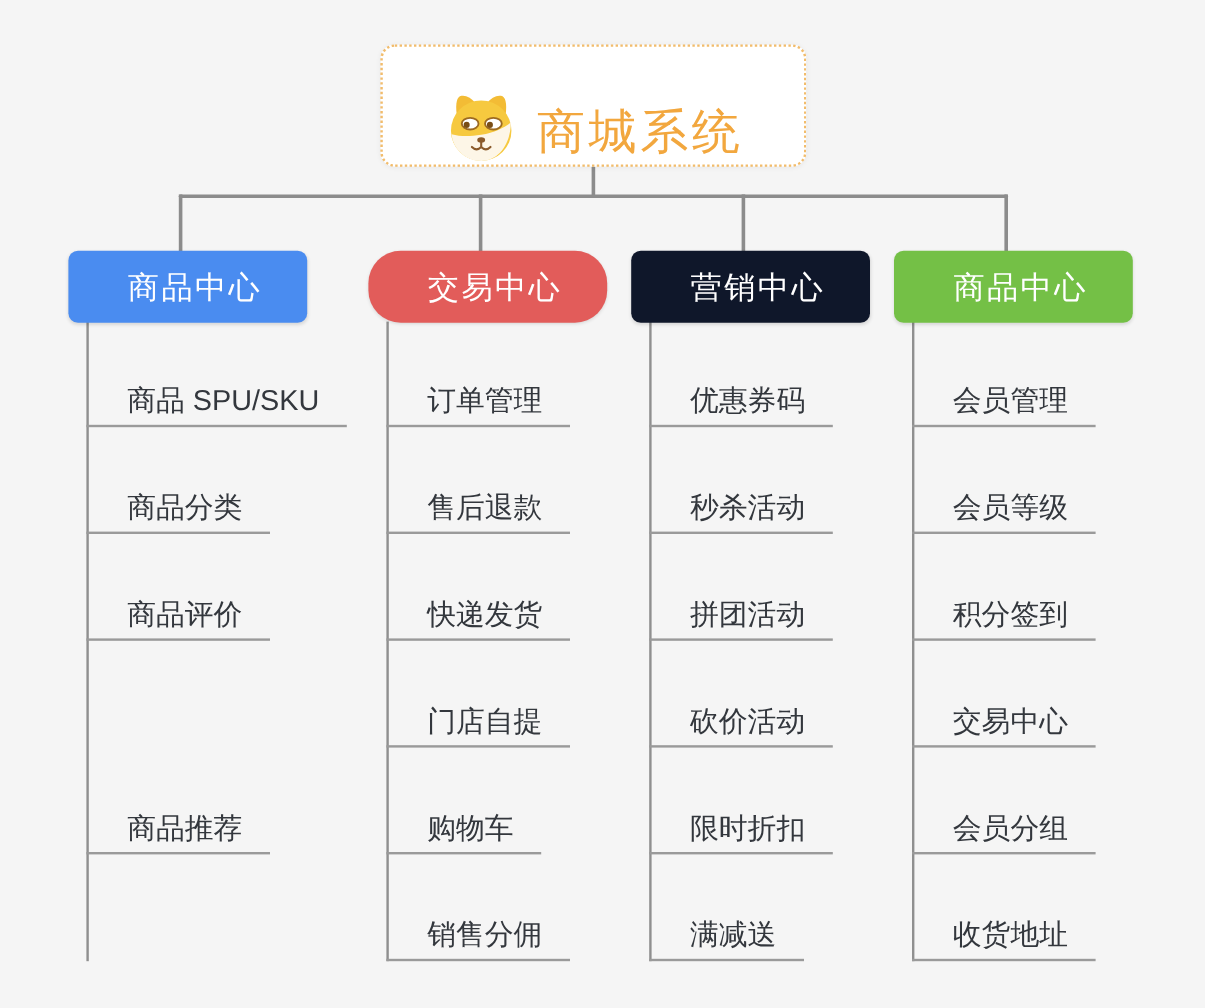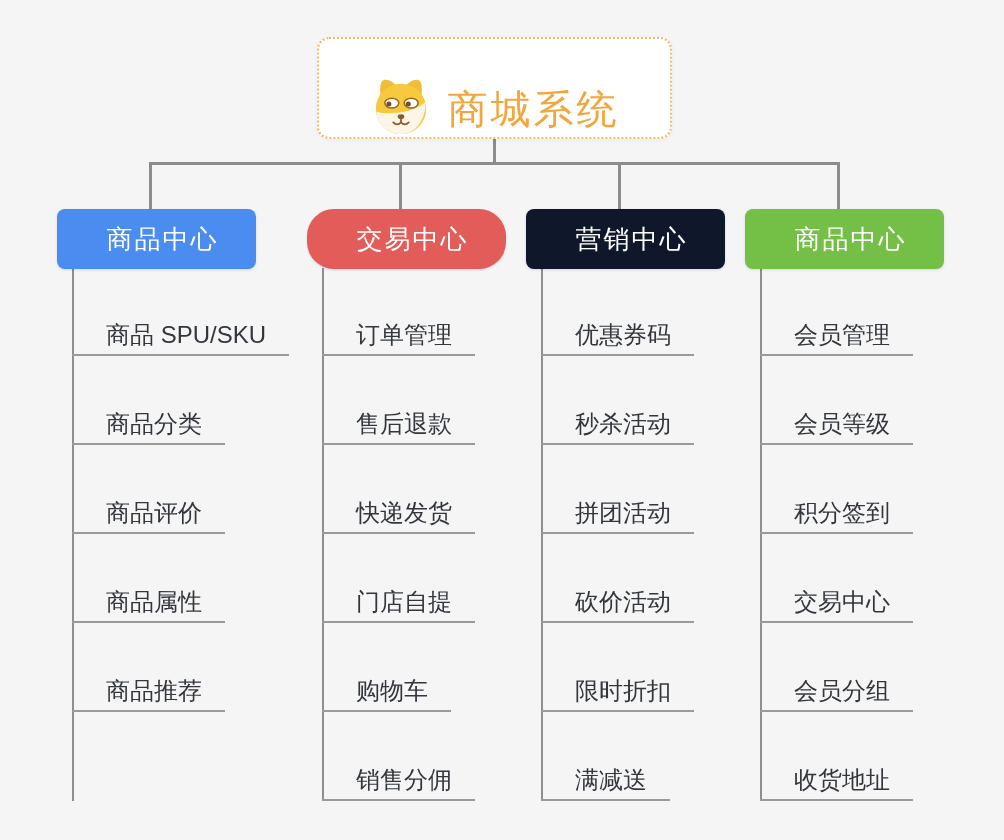--- a/index.html
+++ b/index.html
@@ -78,21 +78,20 @@
   </div>
 
   <div class="branch" style="left: 57px; background-color: rgb(74, 140, 240);">商品中心</div>
   <div class="branch" style="left: 307px; background-color: rgb(226, 92, 90); border-radius: 27px;">交易中心</div>
   <div class="branch" style="left: 526px; background-color: #0f172a; text-align: right;">营销中心</div>
   <div class="branch" style="left: 745px; background-color: rgb(116, 192, 70);">商品中心</div>
 
   <div class="leaf" style="left:72px;top:320px">商品 SPU/SKU</div>
   <div class="leaf" style="left:72px;top:409px">商品分类</div>
   <div class="leaf" style="left:72px;top:498px">商品评价</div>
-  <div class="leaf" style="left:72px;top:587px">商品属性</div>
   <div class="leaf" style="left:72px;top:676px">商品推荐</div>
 
   <div class="leaf" style="left:322px;top:320px">订单管理</div>
   <div class="leaf" style="left:322px;top:409px">售后退款</div>
   <div class="leaf" style="left:322px;top:498px">快递发货</div>
   <div class="leaf" style="left:322px;top:587px">门店自提</div>
   <div class="leaf" style="left:322px;top:676px">购物车</div>
   <div class="leaf" style="left:322px;top:765px">销售分佣</div>
 
   <div class="leaf" style="left:541px;top:320px">优惠券码</div>

